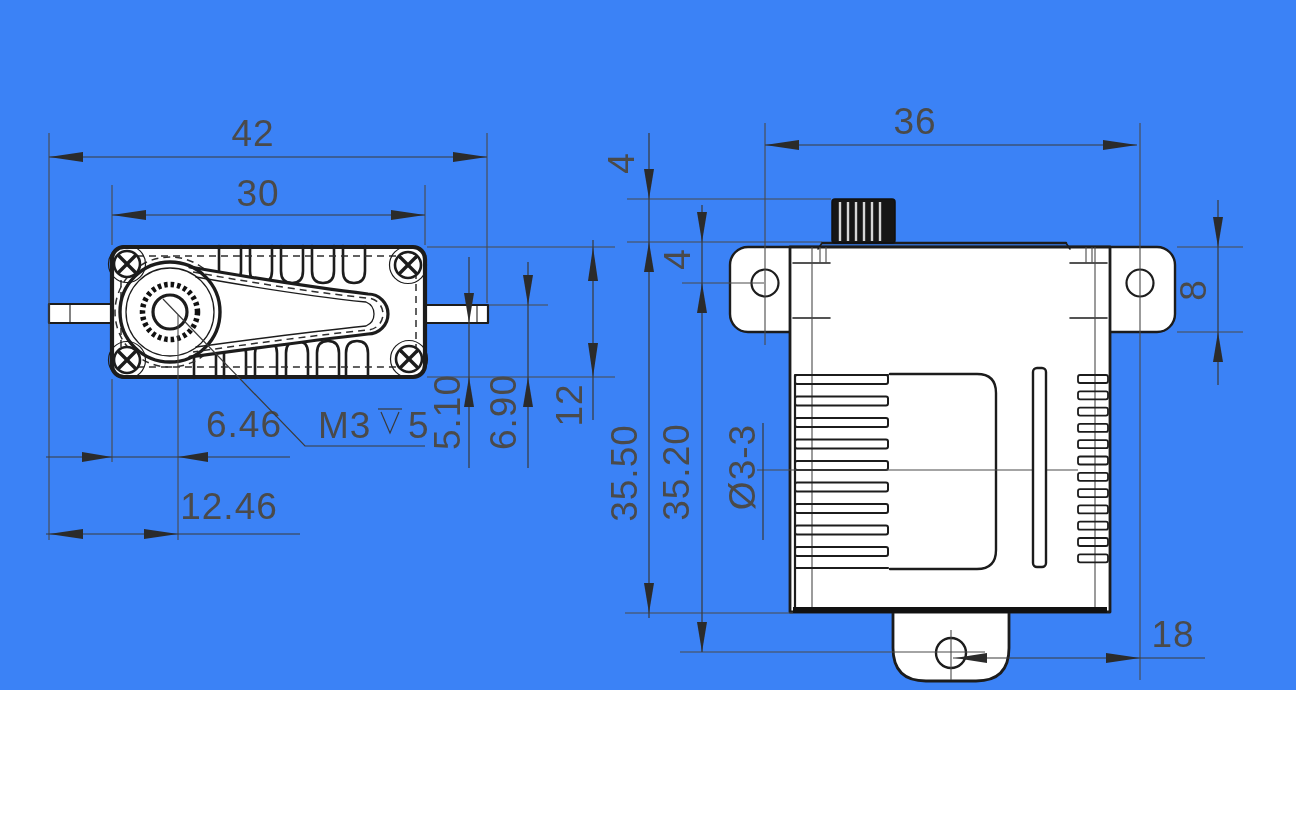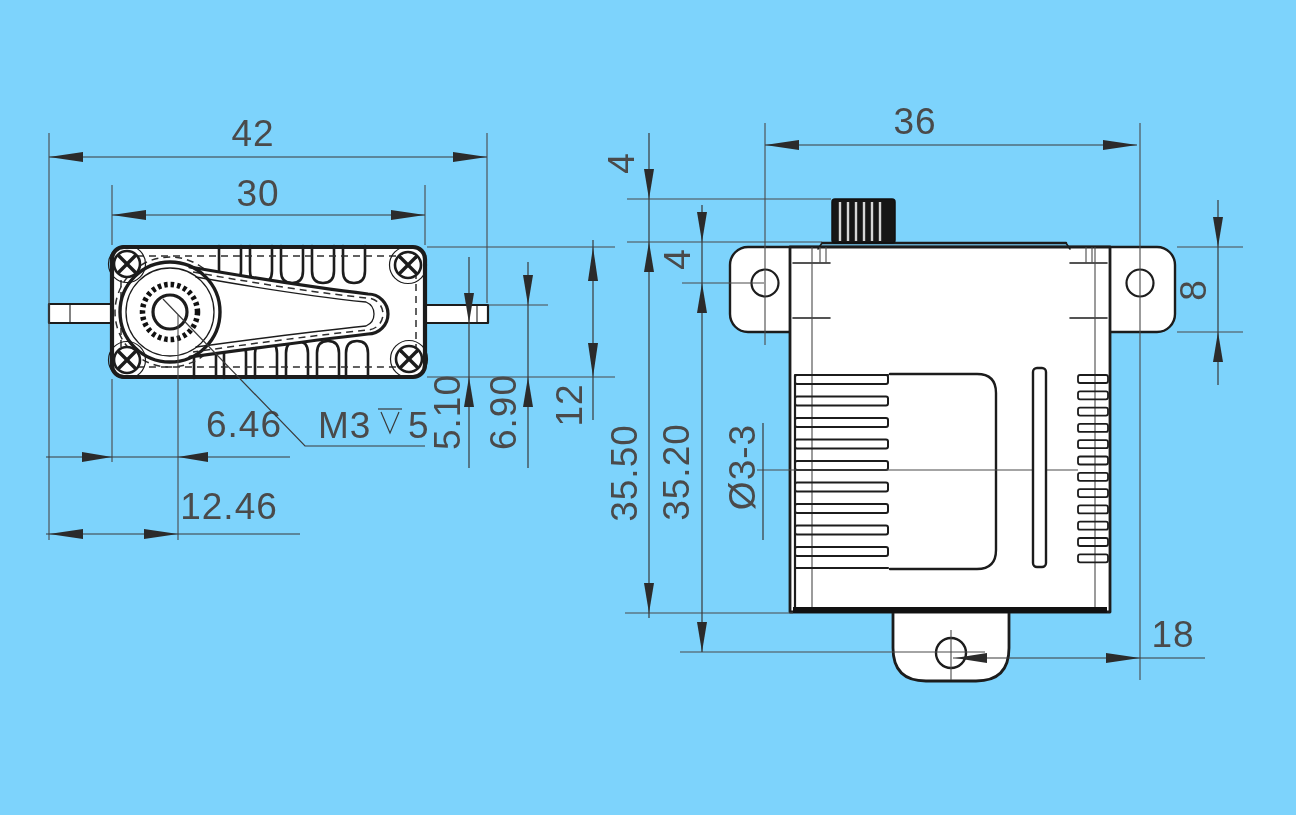--- a/index.html
+++ b/index.html
@@ -1,16 +1,16 @@
 <!DOCTYPE html>
 <html><head>
 <meta charset="utf-8">
 <style>
   html,body{margin:0;padding:0;background:#ffffff;}
-  .canvas{position:relative;width:1296px;height:815px;background:#7dd3fc;overflow:hidden;
+  .canvas{position:relative;width:1296px;height:690px;background:#3b82f6;overflow:hidden;
           font-family:"Liberation Sans", sans-serif;}
   svg{position:absolute;left:0;top:0;}
   .obj   {stroke:#1c1c1c;fill:none;stroke-linecap:round;stroke-linejoin:round;}
   .fillw {fill:#ffffff;}
   .dimln {stroke:#3a3a3a;stroke-width:1.2;fill:none;}
   .extln {stroke:#4a4a4a;stroke-width:1.1;fill:none;}
   .arr   {fill:#2b2b2b;stroke:none;}
   .dash  {stroke:#2e2e2e;stroke-width:1.5;fill:none;stroke-dasharray:7 5;}
   text.dim{font-family:"Liberation Sans", sans-serif;font-size:37px;fill:#4a4a4a;letter-spacing:1px;}
 </style>

